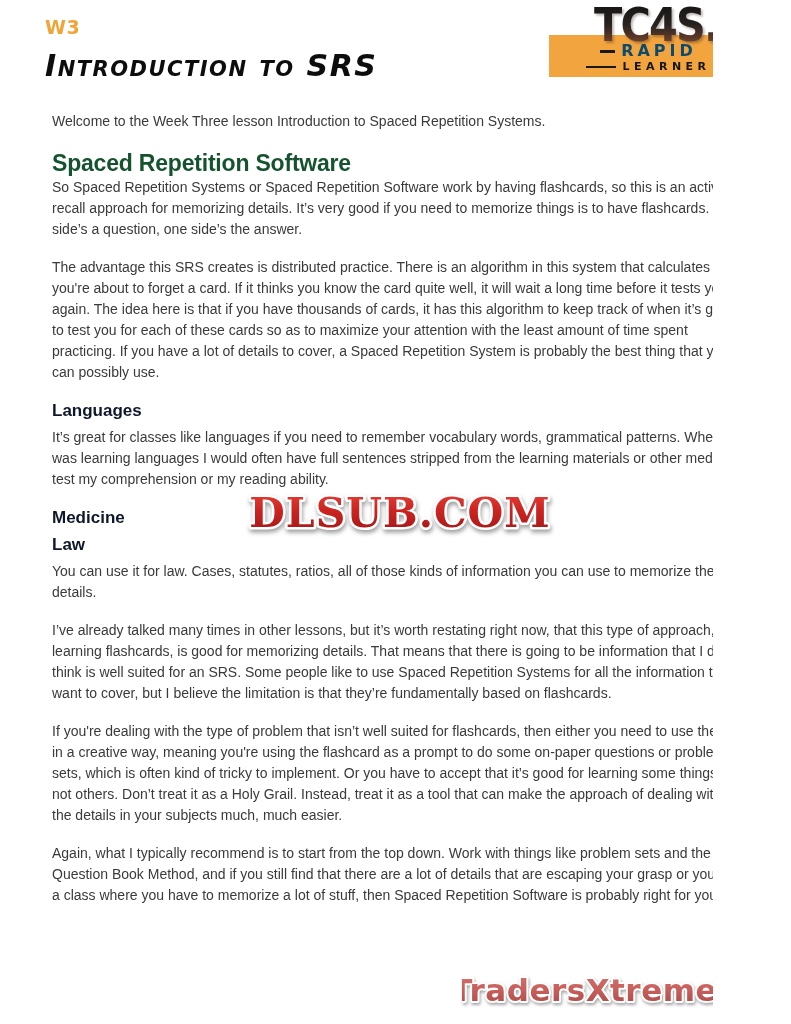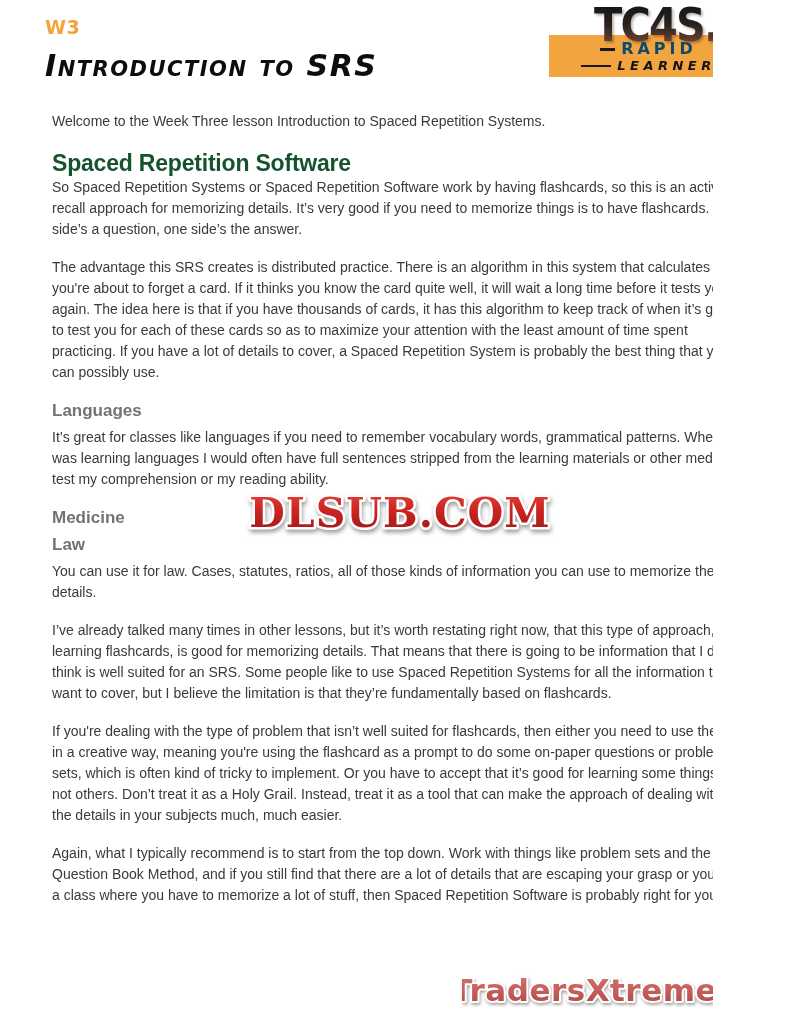--- a/index.html
+++ b/index.html
@@ -27,42 +27,42 @@
     padding-bottom:5px; gap:2px;
   }
   .brand-row { display:flex; align-items:center; gap:6px; }
   .brand-dash { width:15px; height:3px; background:#181818; }
   .brand-line { width:30px; height:2px; background:#181818; }
   .brand-rapid {
     font-family:"DejaVu Sans", sans-serif; font-weight:bold; font-size:16px;
     letter-spacing:4px; color:#0c4a6e; line-height:1;
   }
   .brand-learner {
-    font-family:"DejaVu Sans", sans-serif; font-weight:600; font-size:13px;
-    letter-spacing:4.5px; color:#141414; line-height:1;font-style:italic;
+    font-family:"DejaVu Sans", sans-serif; font-weight:600; font-size:11px;
+    letter-spacing:4.5px; color:#141414; line-height:1;
   }
 
   .tc4s {
     position:absolute; left:594px; top:1px; z-index:3;
     font-family:"DejaVu Sans", sans-serif; font-weight:bold;
     font-size:47px; line-height:1; letter-spacing:-2px; white-space:nowrap;
     background:linear-gradient(180deg,#141414 0%,#27221f 50%,#5e3b2b 80%,#8a5a41 100%);
     -webkit-background-clip:text; background-clip:text; color:transparent;
     transform:scaleX(0.88); transform-origin:left top;
     filter:drop-shadow(2px 2px 1px rgba(60,40,30,0.35));
   }
 
   
   .content {
     position:absolute; left:52px; top:111px; width:702px;
     font-size:14px; line-height:21px; color:#3a3a3a;
   }
   .content p  { margin:0 0 17px; }
   .content h1 { font-size:23px; line-height:28px; margin:4px 0 0; color:#14532d; letter-spacing:-0.2px; }
-  .content h2 { font-size:17px; line-height:22px; margin:0 0 5px;  color:#737373; }
+  .content h2 { font-size:17px; line-height:22px; margin:0 0 5px;  color:#0f172a; }
 
   
   .wm-center {
     position:absolute; left:248px; top:484px; z-index:5;
     filter:drop-shadow(1px 3px 2px rgba(110,110,110,0.65));
   }
   .wm-center text {
     font-family:"DejaVu Serif", serif; font-weight:bold; font-size:41px; letter-spacing:1px;
   }
   .wm-bottom {

